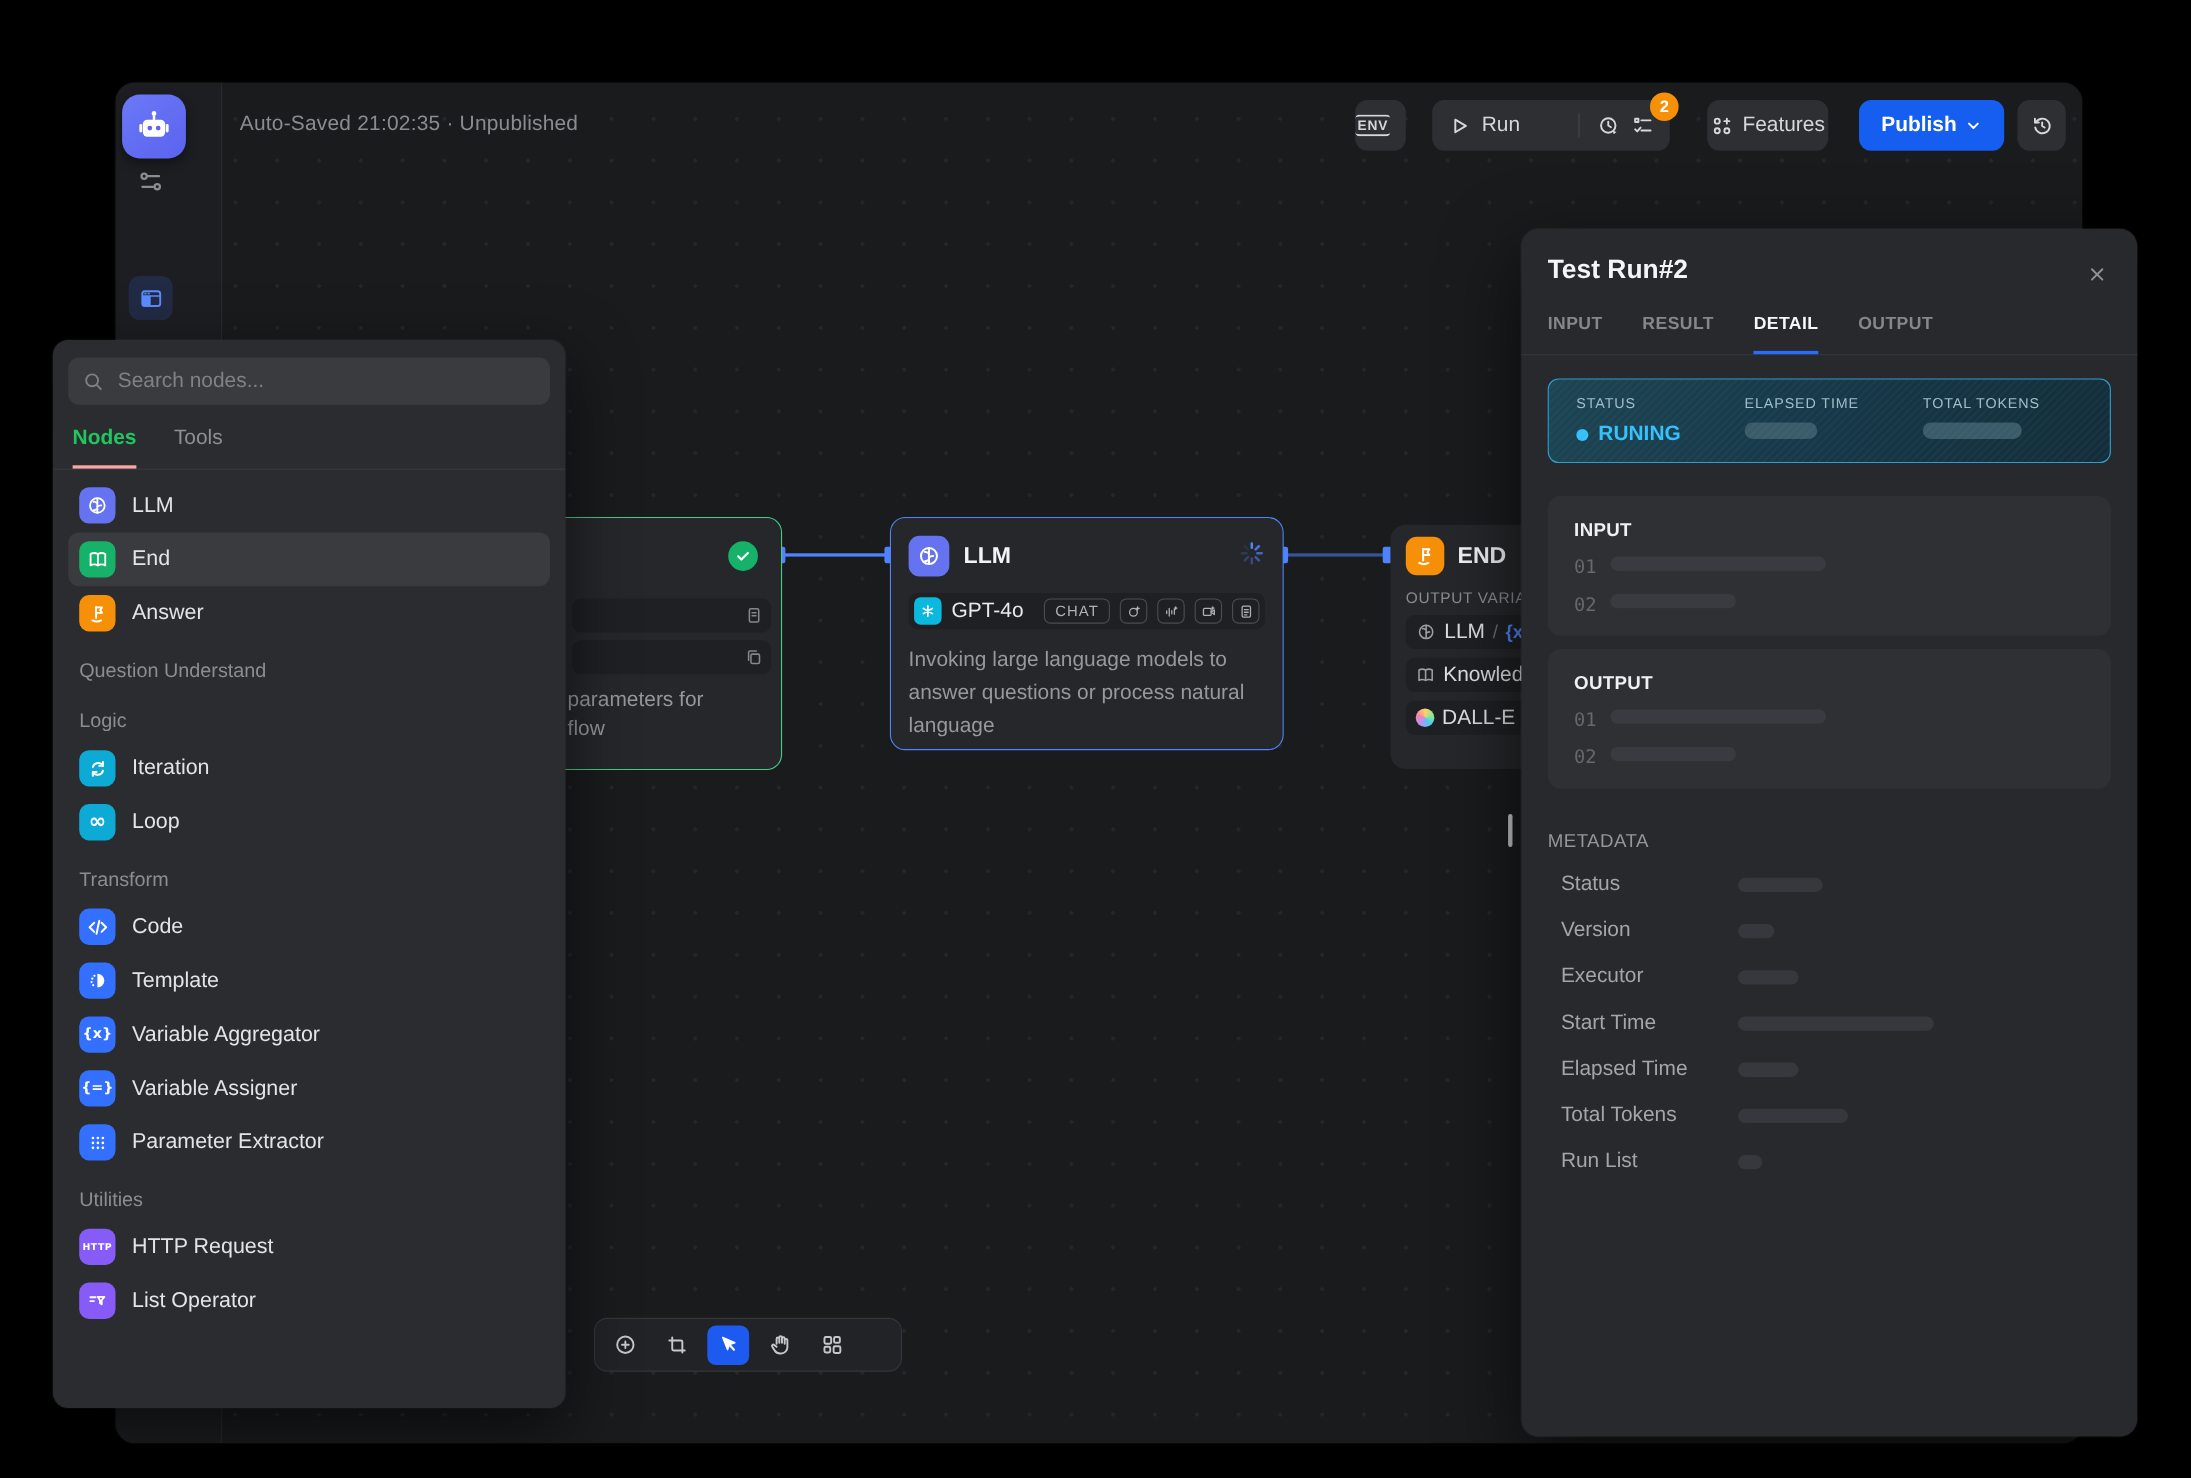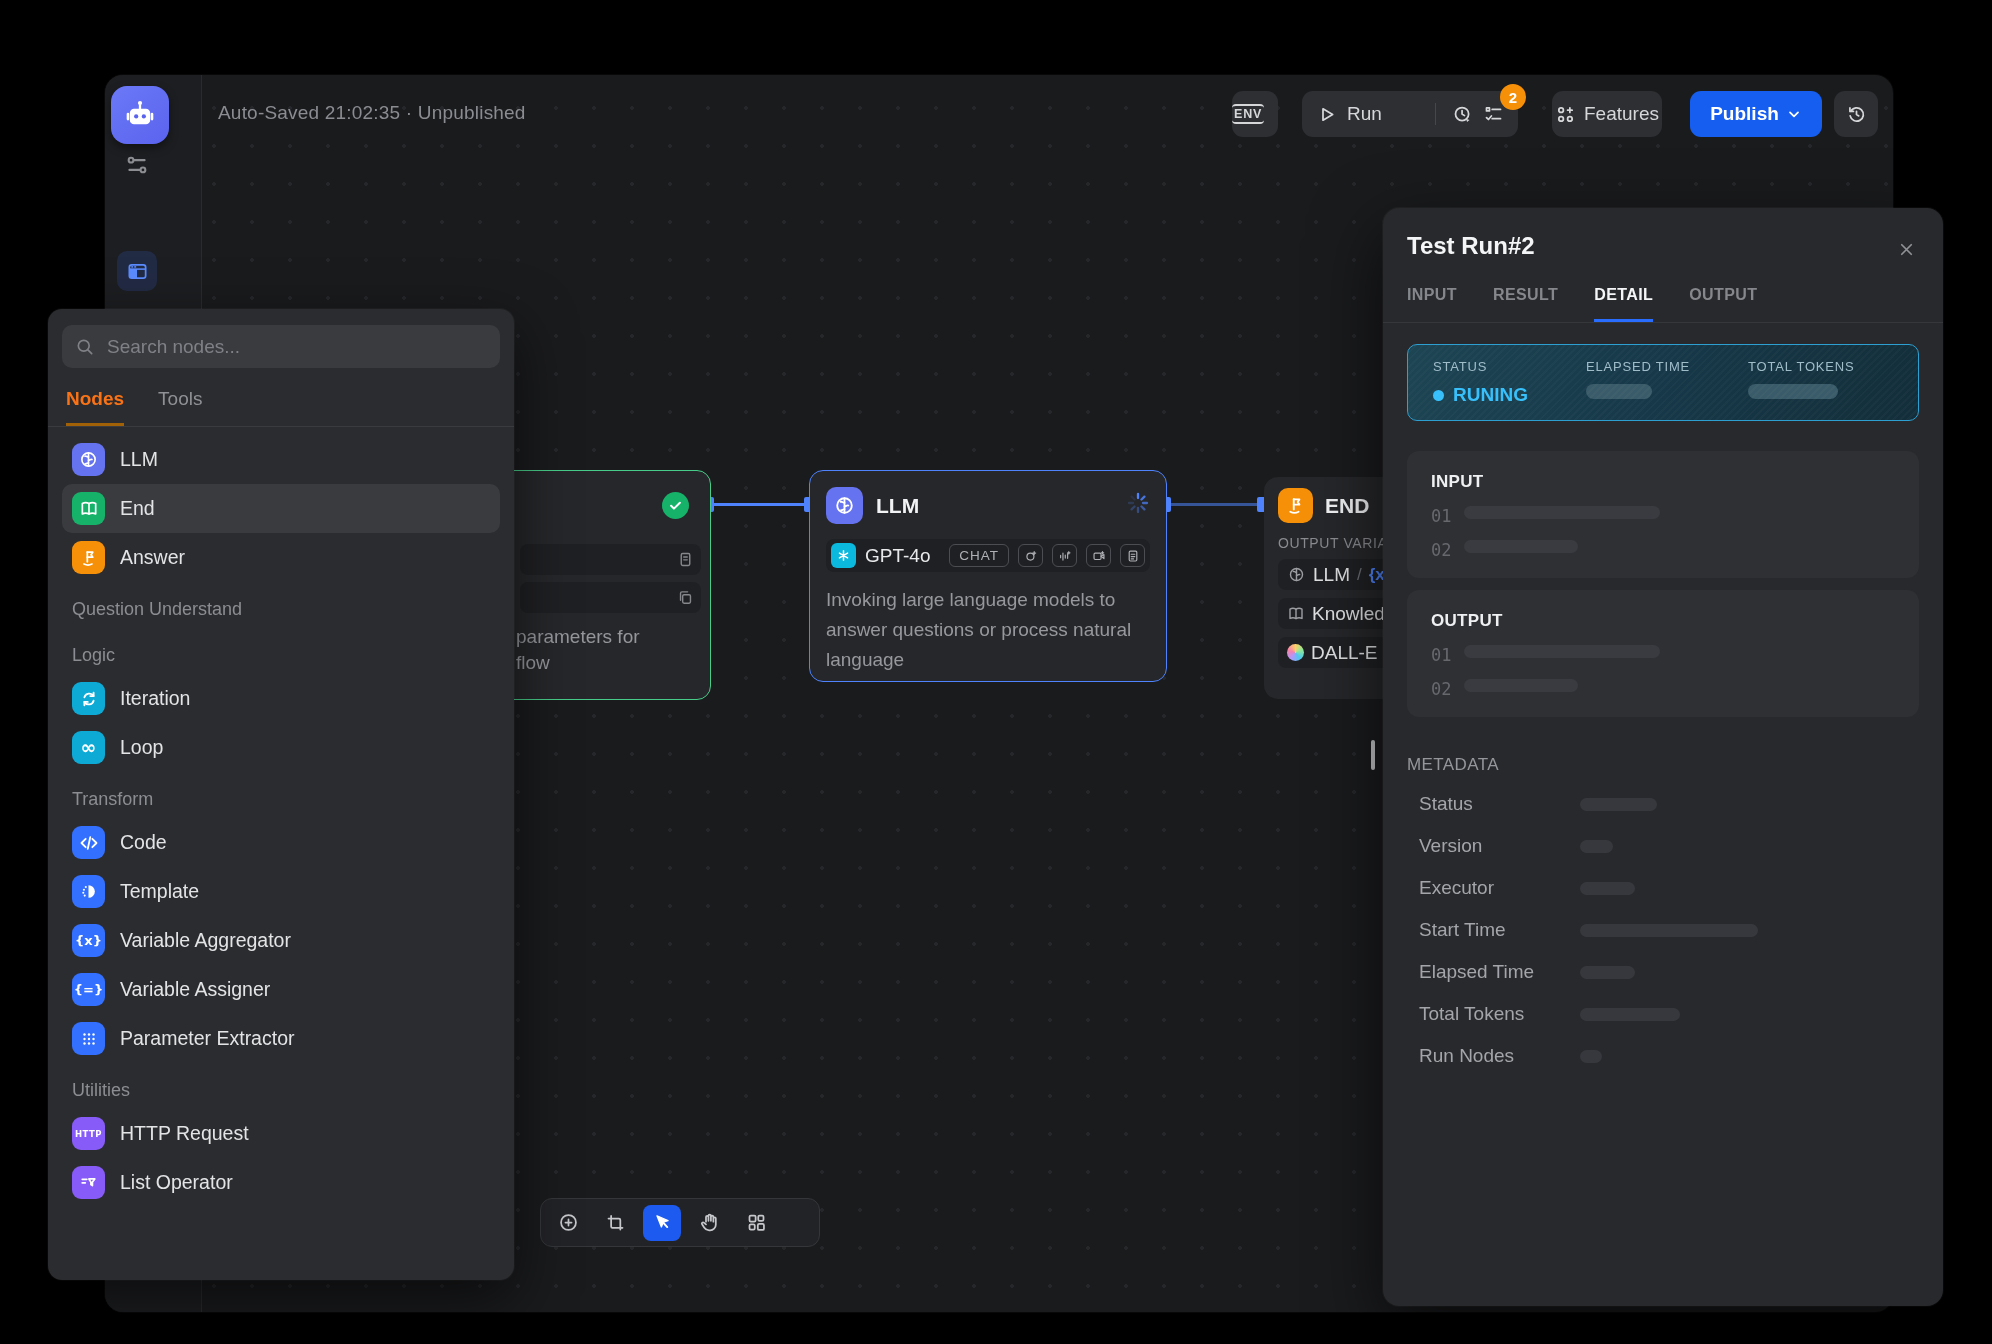--- a/index.html
+++ b/index.html
@@ -77,21 +77,21 @@
   .tool-btn.active{background:#1d5bf0;color:#fff;}
 
   
   #palette{position:absolute;left:48px;top:309px;width:466px;height:971px;border-radius:14px;background:#2b2c2f;
     box-shadow:0 20px 60px rgba(0,0,0,.6),0 0 0 1px rgba(255,255,255,.04);z-index:50;padding:16px 14px 0 14px;overflow:hidden;}
   .search{height:43px;border-radius:10px;background:#3a3b3f;display:flex;align-items:center;padding:0 13px;gap:10px;}
   .search input{flex:1;background:transparent;border:none;outline:none;color:#d8d9db;font-size:19px;}
   .search input::placeholder{color:#7f8187;}
   .ptabs{display:flex;gap:34px;padding:20px 4px 0 4px;position:relative;}
   .ptab{font-size:19px;color:#8e9095;padding-bottom:13px;}
-  .ptab.active{color:#f97316;font-weight:bold;border-bottom:3px solid #a16207;}
+  .ptab.active{color:#22c55e;font-weight:bold;border-bottom:3px solid #fca5a5;}
   .pdiv{height:1px;background:#3a3b3e;margin:0 -14px;}
   .p-item{height:49px;display:flex;align-items:center;gap:15px;padding:0 10px;border-radius:10px;}
   .p-item.hl{background:#3a3b3f;}
   .tile{width:33px;height:33px;border-radius:9px;display:flex;align-items:center;justify-content:center;flex:0 0 auto;color:#fff;}
   .p-label{font-size:19.5px;color:#e3e4e6;}
   .p-header{height:46px;display:flex;align-items:flex-end;padding:0 10px 8px 10px;font-size:18px;color:#8b8d92;}
   .glyph{color:#fff;font-weight:bold;font-family:"DejaVu Sans",sans-serif;}
 
   
   #run-panel{position:absolute;left:1383px;top:208px;width:560px;height:1098px;border-radius:16px;background:#28292c;
@@ -583,18 +583,18 @@
         </div>
       <div class="meta-row">
           <span class="meta-label">Elapsed Time</span>
           <span class="sk" style="width:55px"></span>
         </div>
       <div class="meta-row">
           <span class="meta-label">Total Tokens</span>
           <span class="sk" style="width:100px"></span>
         </div>
       <div class="meta-row">
-          <span class="meta-label">Run Nodes</span>
+          <span class="meta-label">Run List</span>
           <span class="sk" style="width:22px"></span>
         </div>
     </div>
   </div>
 </div>
 
 </body></html>

